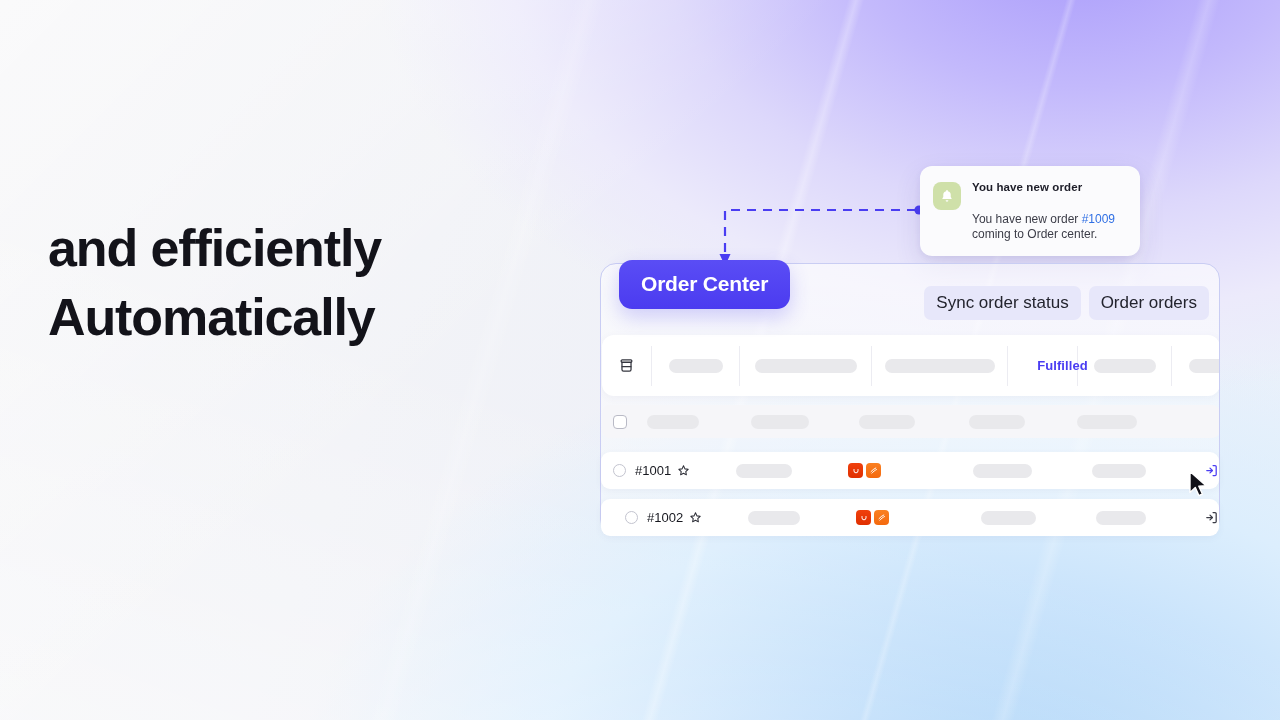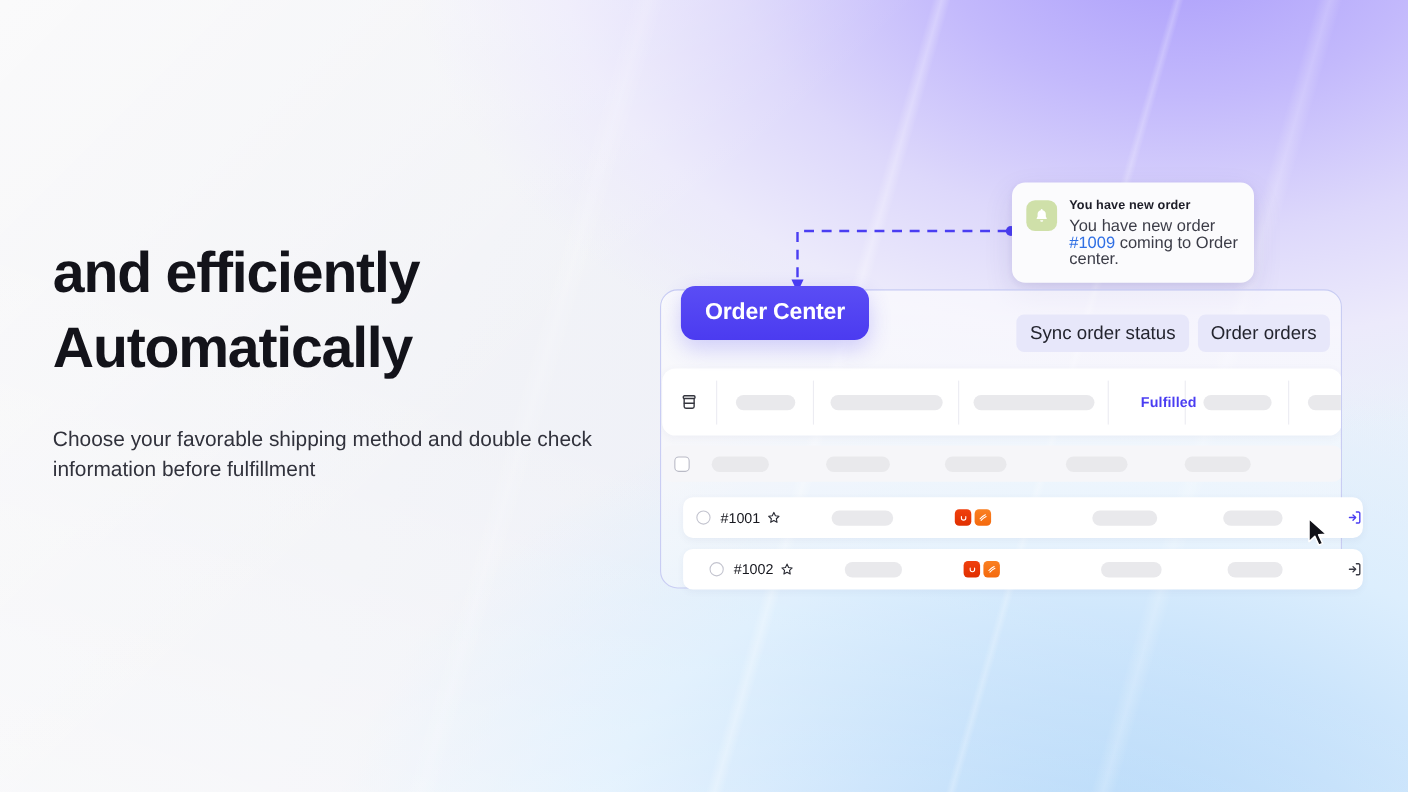--- a/index.html
+++ b/index.html
@@ -76,21 +76,21 @@
   .toast-icon {
     flex: 0 0 auto;
     width: 28px; height: 28px;
     border-radius: 8px;
     background: #cfe0a9;
     display: flex; align-items: center; justify-content: center;
     margin-top: 2px;
   }
   .toast-body { padding-top: 1px; }
   .toast-title { font-size: 11.5px; font-weight: 700; color: #1d1d28; letter-spacing: .1px; }
-  .toast-text  { margin-top: 5px; font-size: 15px; line-height: 15px; color: #3c3d48; }
+  .toast-text  { margin-top: 19px; font-size: 12px; line-height: 15px; color: #3c3d48; }
   .toast-text .oid { color: #2f6fe4; font-weight: 400; }
 
   
   .app-card {
     position: absolute;
     left: 600px; top: 263px;
     width: 620px; height: 272px;
     background: linear-gradient(180deg, rgba(255,255,255,.60) 0%, rgba(255,255,255,.30) 100%);
     border: 1px solid #c9cdf3;
     border-radius: 16px;
@@ -164,21 +164,20 @@
 
   
   .row {
     position: absolute;
     left: 1px;
     width: 618px; height: 37px;
     background: #ffffff;
     border-radius: 9px;
     display: flex; align-items: center;
     box-shadow: 0 2px 7px rgba(80,80,130,.06);
-    margin-left: 20px;
   }
   .row.r1 { top: 452px; }
   .row.r2 { top: 499px; padding-left: 12px; }
 
   .radio {
     width: 13px; height: 13px;
     border: 1.5px solid #c3c4cf;
     border-radius: 50%;
     background: #fff;
     margin-left: 12px;
@@ -248,21 +247,20 @@
   <div class="streak s1"></div>
   <div class="streak s2"></div>
   <div class="streak s3"></div>
   <div class="streak s4"></div>
 
   <div class="copy">
     <div class="headline">
       <div>and efficiently</div>
       <div>Automatically</div>
     </div>
-    <div class="subcopy">Choose your favorable shipping method and double check information before fulfillment</div>
   </div>
 
   <div class="connector">
     <svg width="240" height="90" viewBox="0 0 240 90" fill="none">
       <path d="M216 20 H25 V66" stroke="#4a3df2" stroke-width="2.2" stroke-dasharray="9 7" fill="none"></path>
       <circle cx="219" cy="20" r="4.6" fill="#4a3df2"></circle>
       <path d="M25 76 L19.5 64 H30.5 Z" fill="#4a3df2"></path>
     </svg>
   </div>
 

